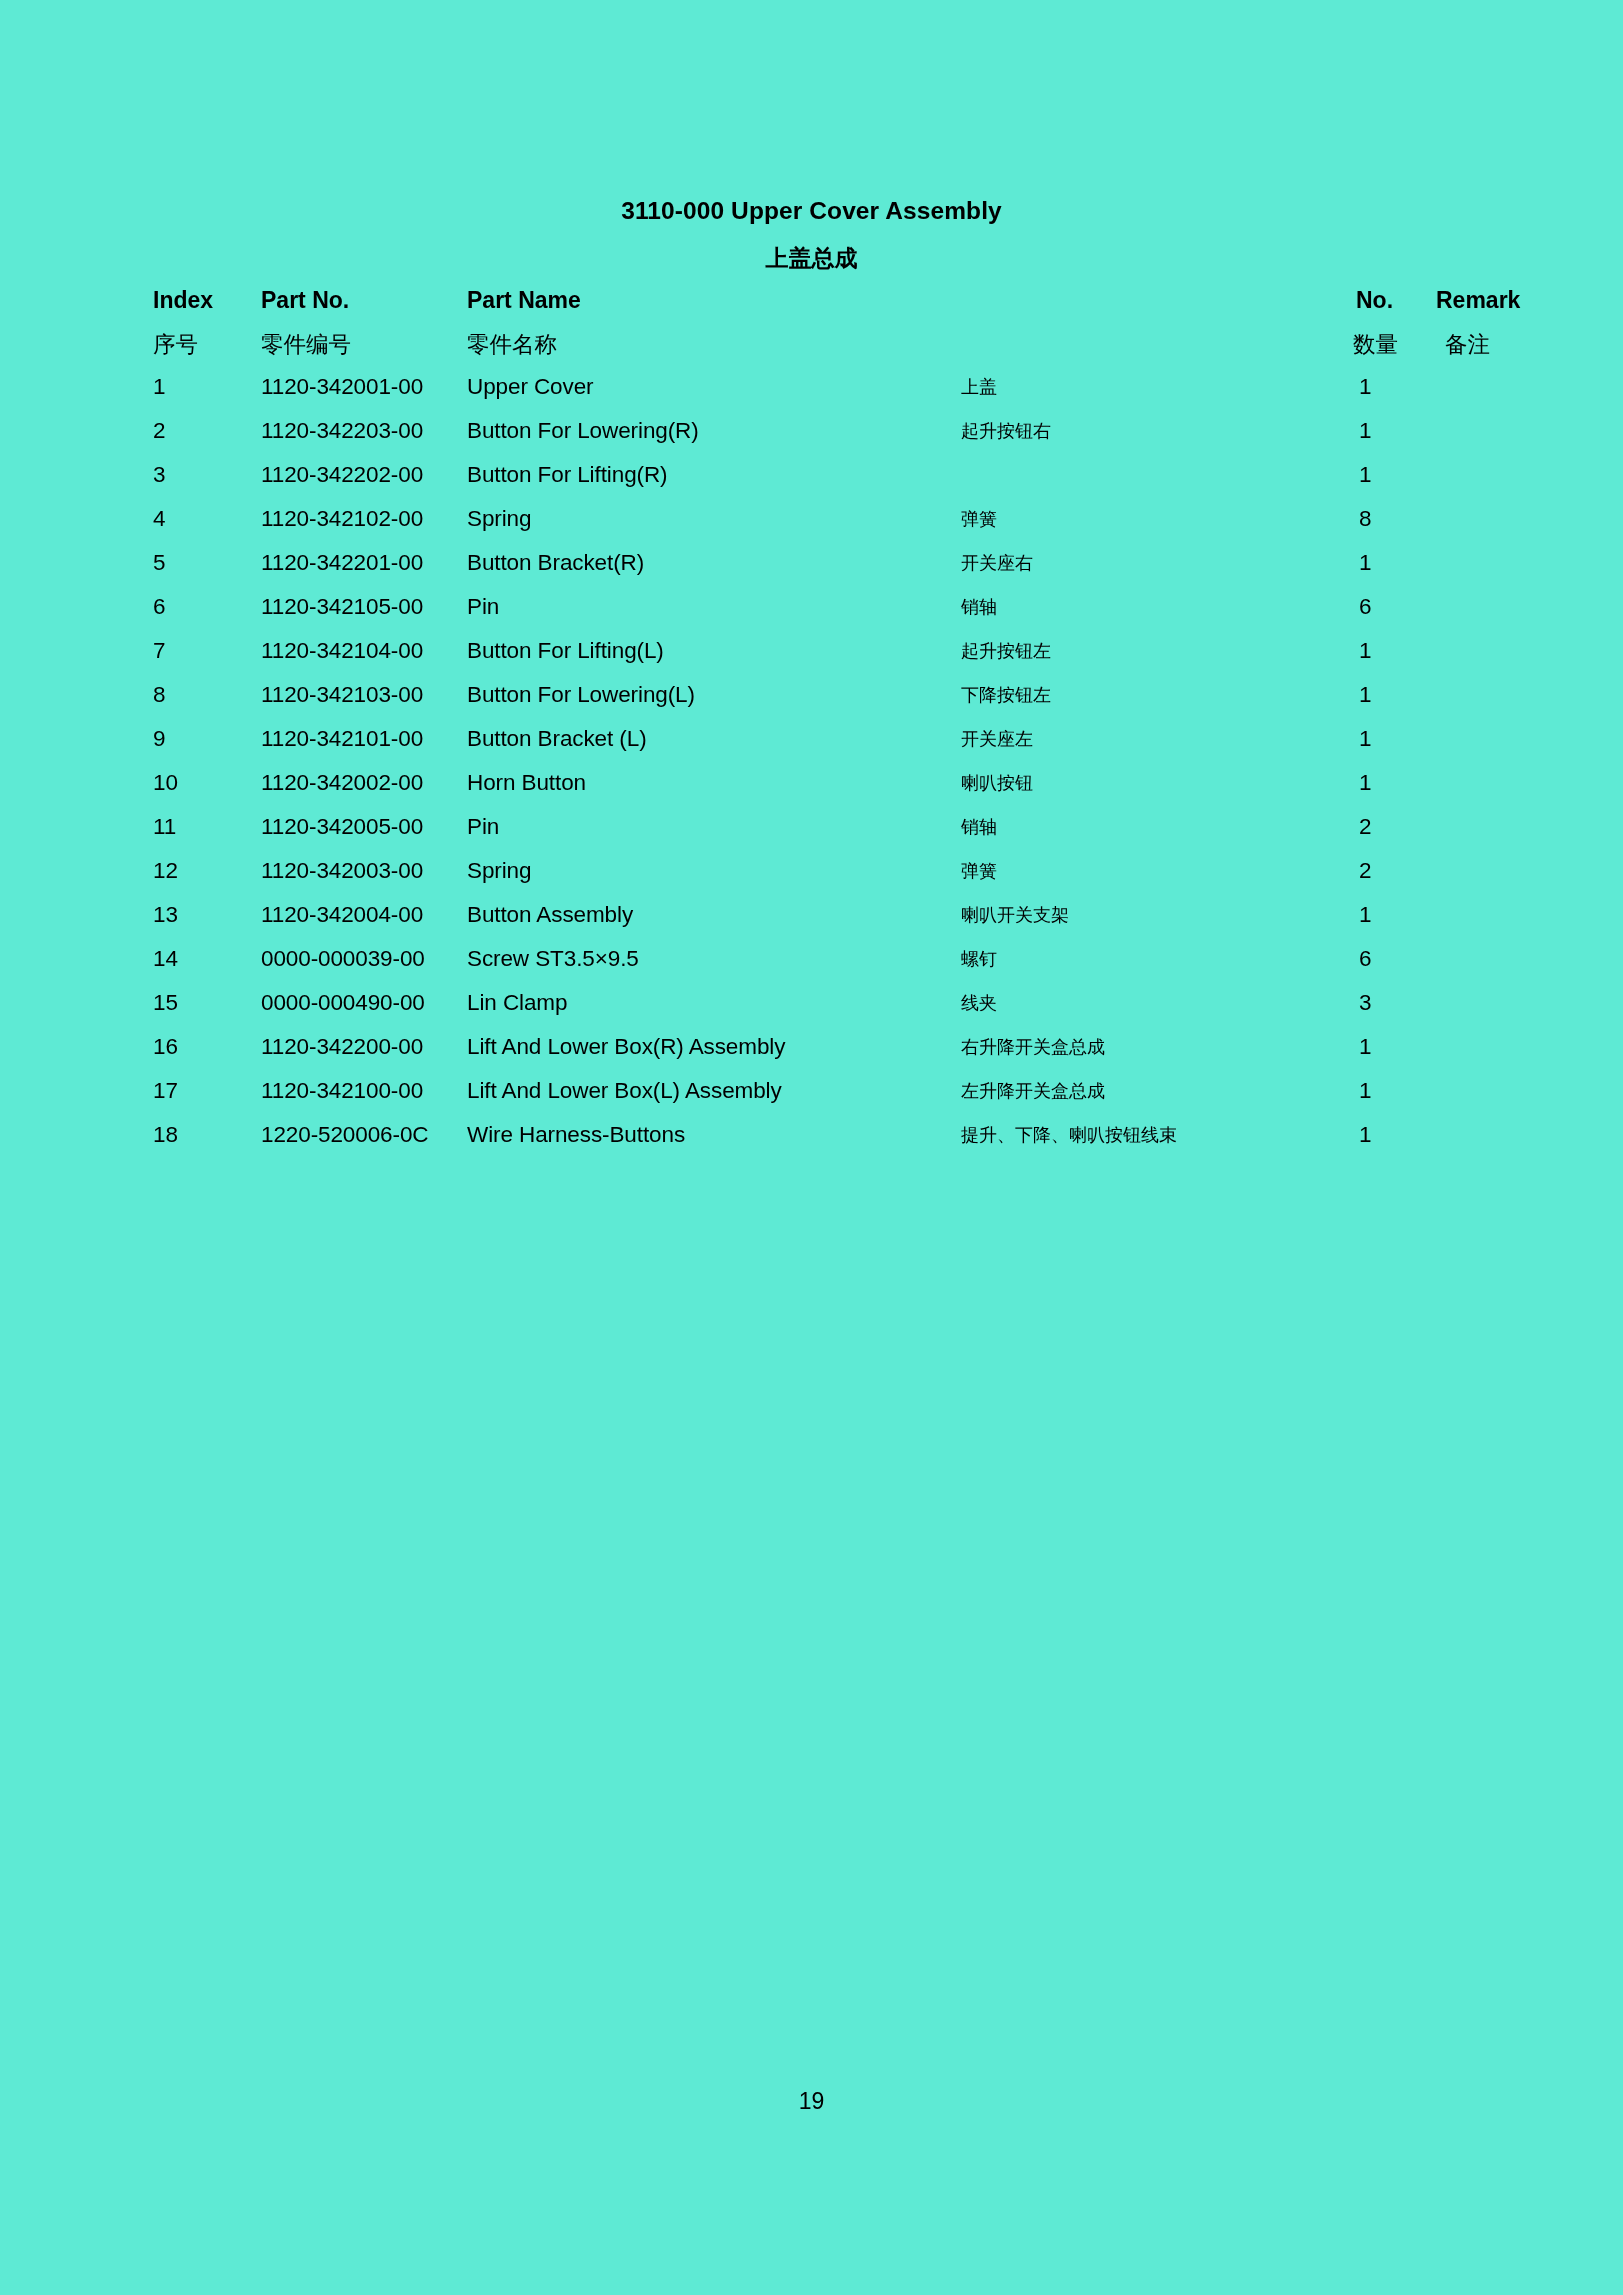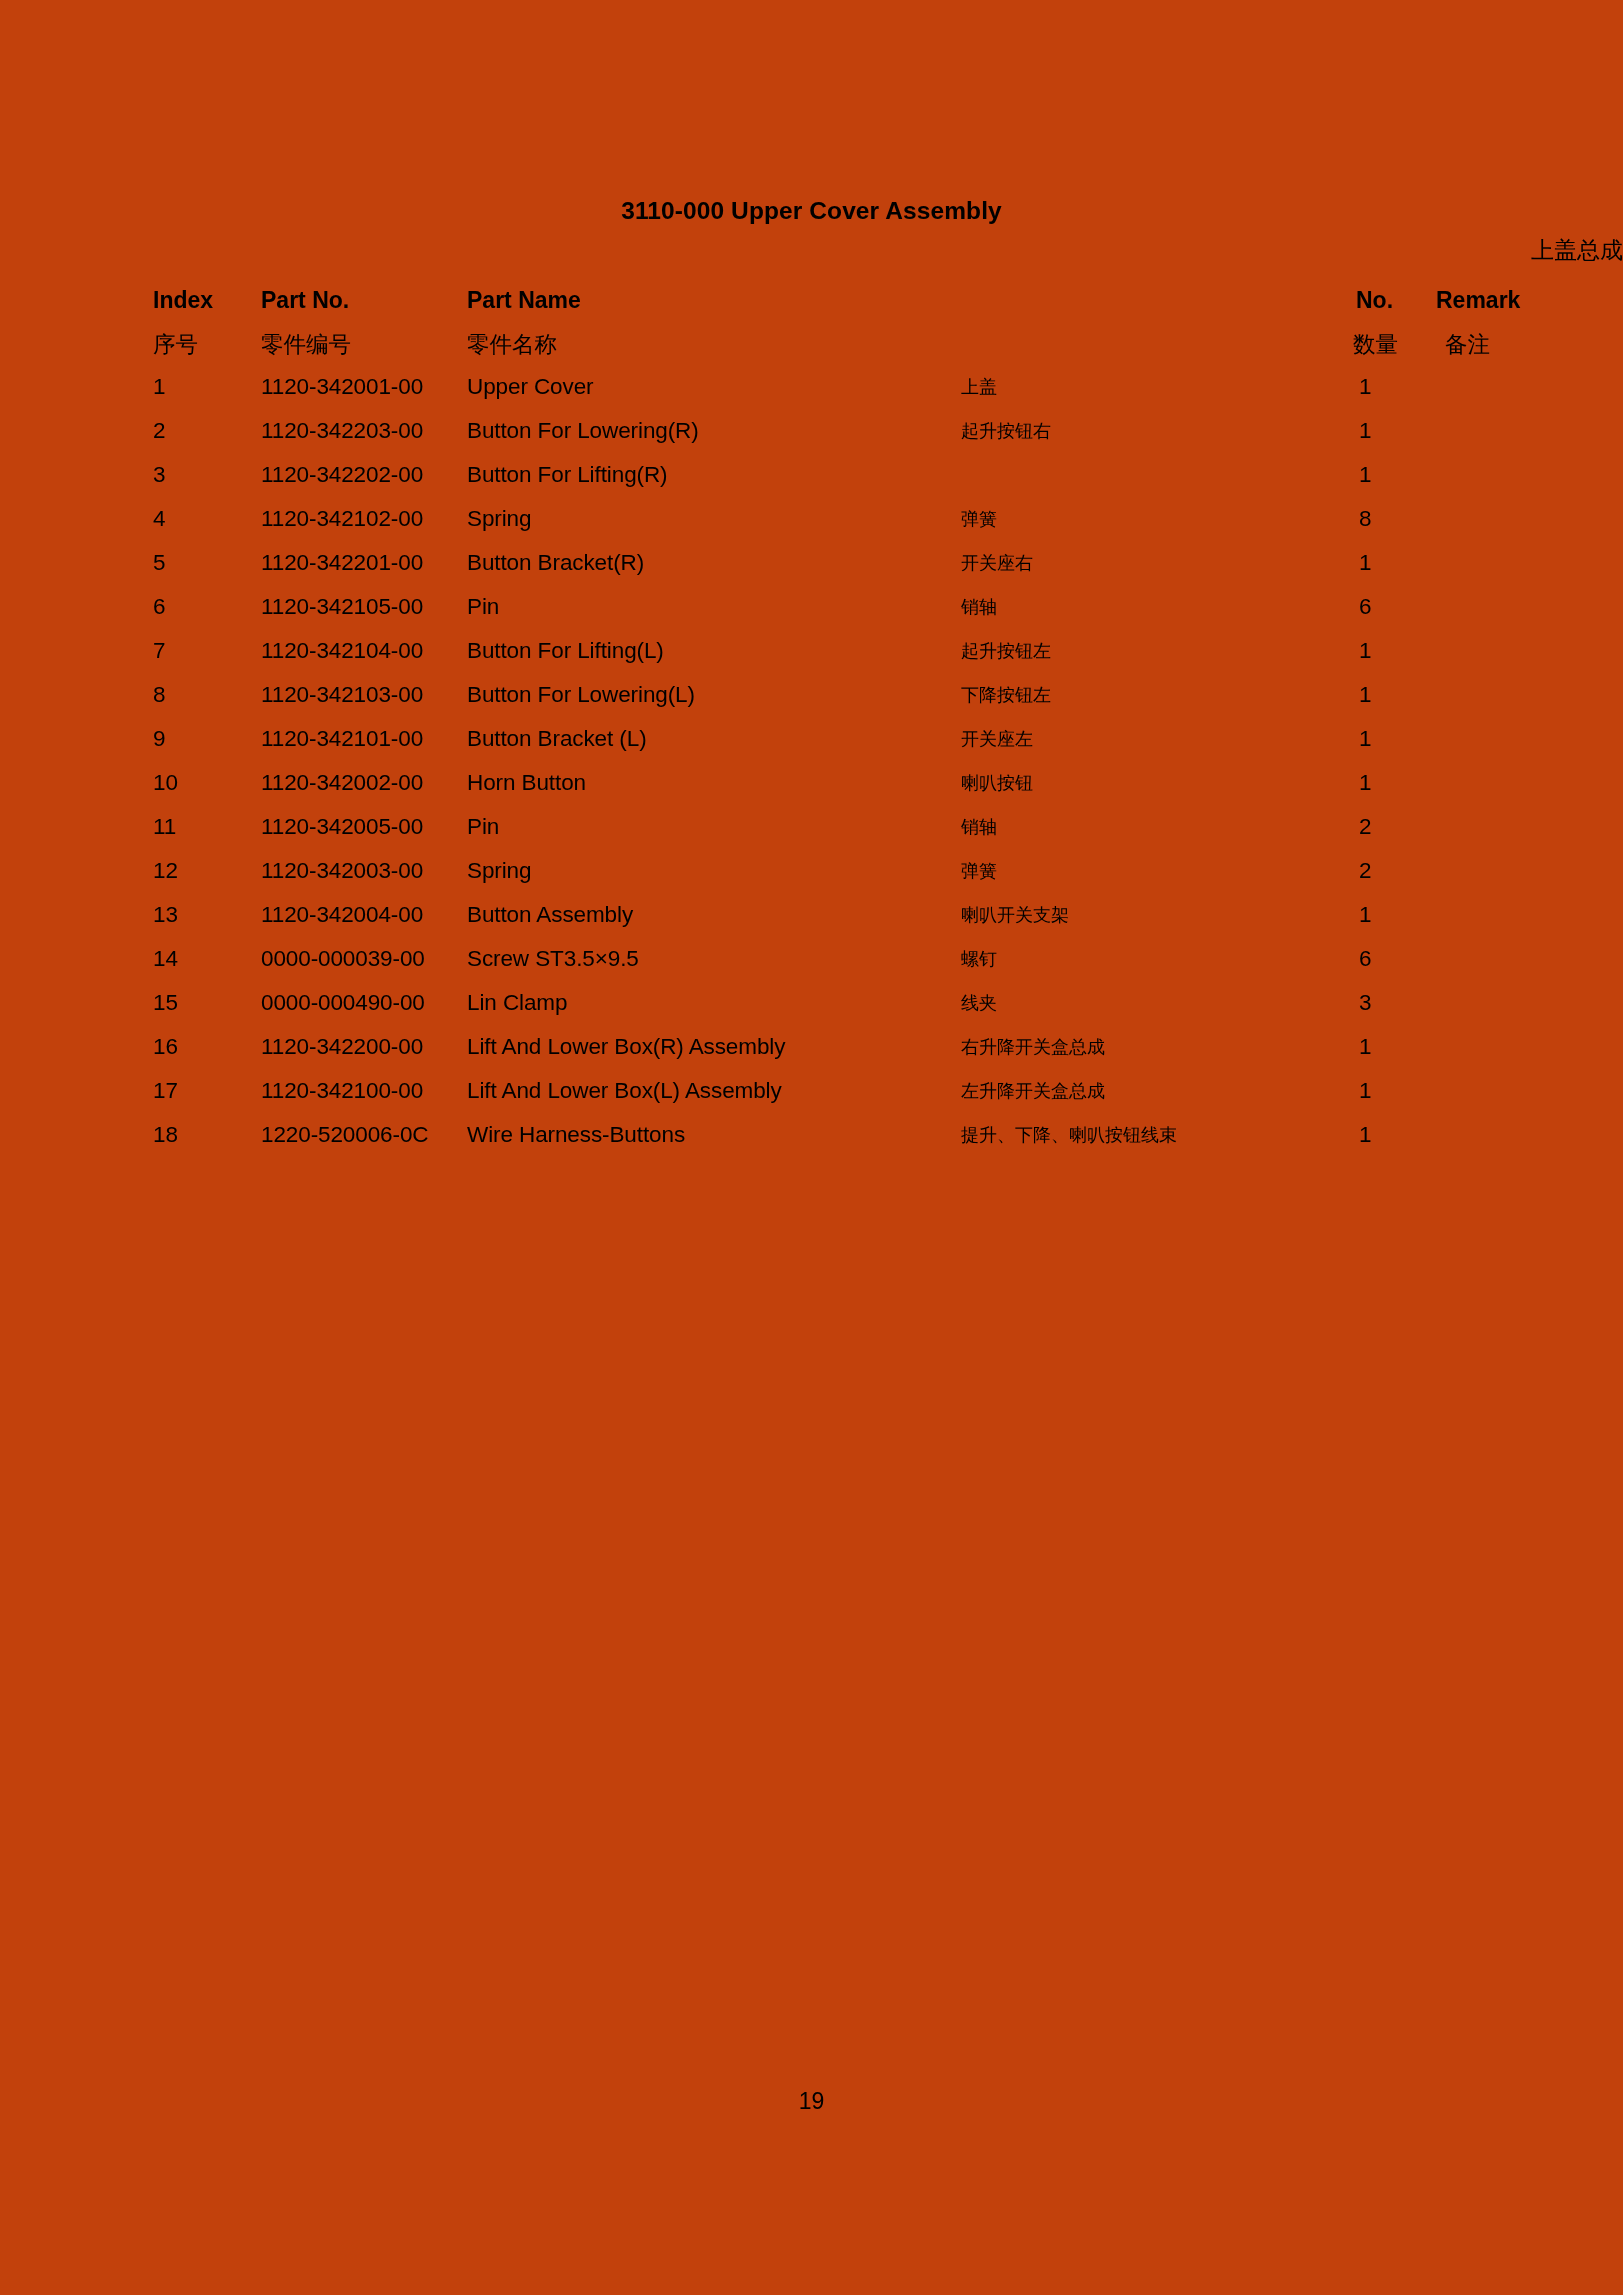--- a/index.html
+++ b/index.html
@@ -12,47 +12,46 @@
     height: 2295px;
     position: relative;
     font-family: "Liberation Sans", sans-serif;
     color: #000000;
     overflow: hidden;
   }
 
   .page {
     position: absolute;
     inset: 0;
-    background: #c2410c;
+    background: #5eead4;
   }
 
   
   .title-block {
     position: absolute;
     left: 0;
     right: 0;
     top: 196px;
     text-align: center;
   }
   .title-en {
     font-family: "Liberation Sans", sans-serif;
     font-weight: bold;
     font-size: 24.5px;
     letter-spacing: 0.1px;
     line-height: 30px;
     white-space: nowrap;
   }
   .title-cn {
     font-family: "DejaVu Serif", "Liberation Serif", serif;
-    font-weight: normal;
+    font-weight: bold;
     font-size: 23px;
     line-height: 31px;
-    margin-top: 9px;
+    margin-top: 16px;
     white-space: nowrap;
-    text-align: right;
   }
 
   
   .parts-table {
     position: absolute;
     left: 0;
     top: 278px;
     width: 1623px;
   }
 

